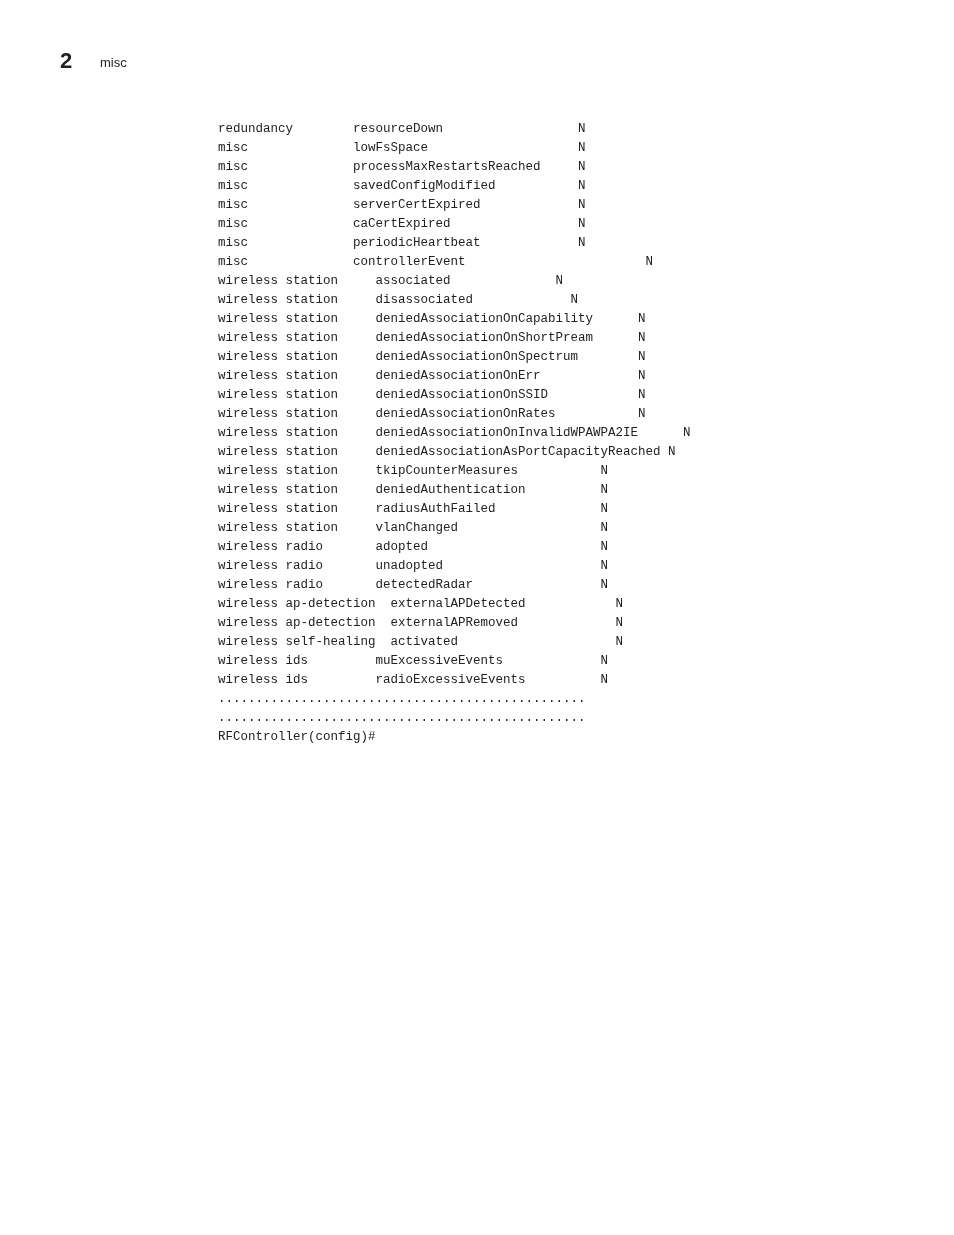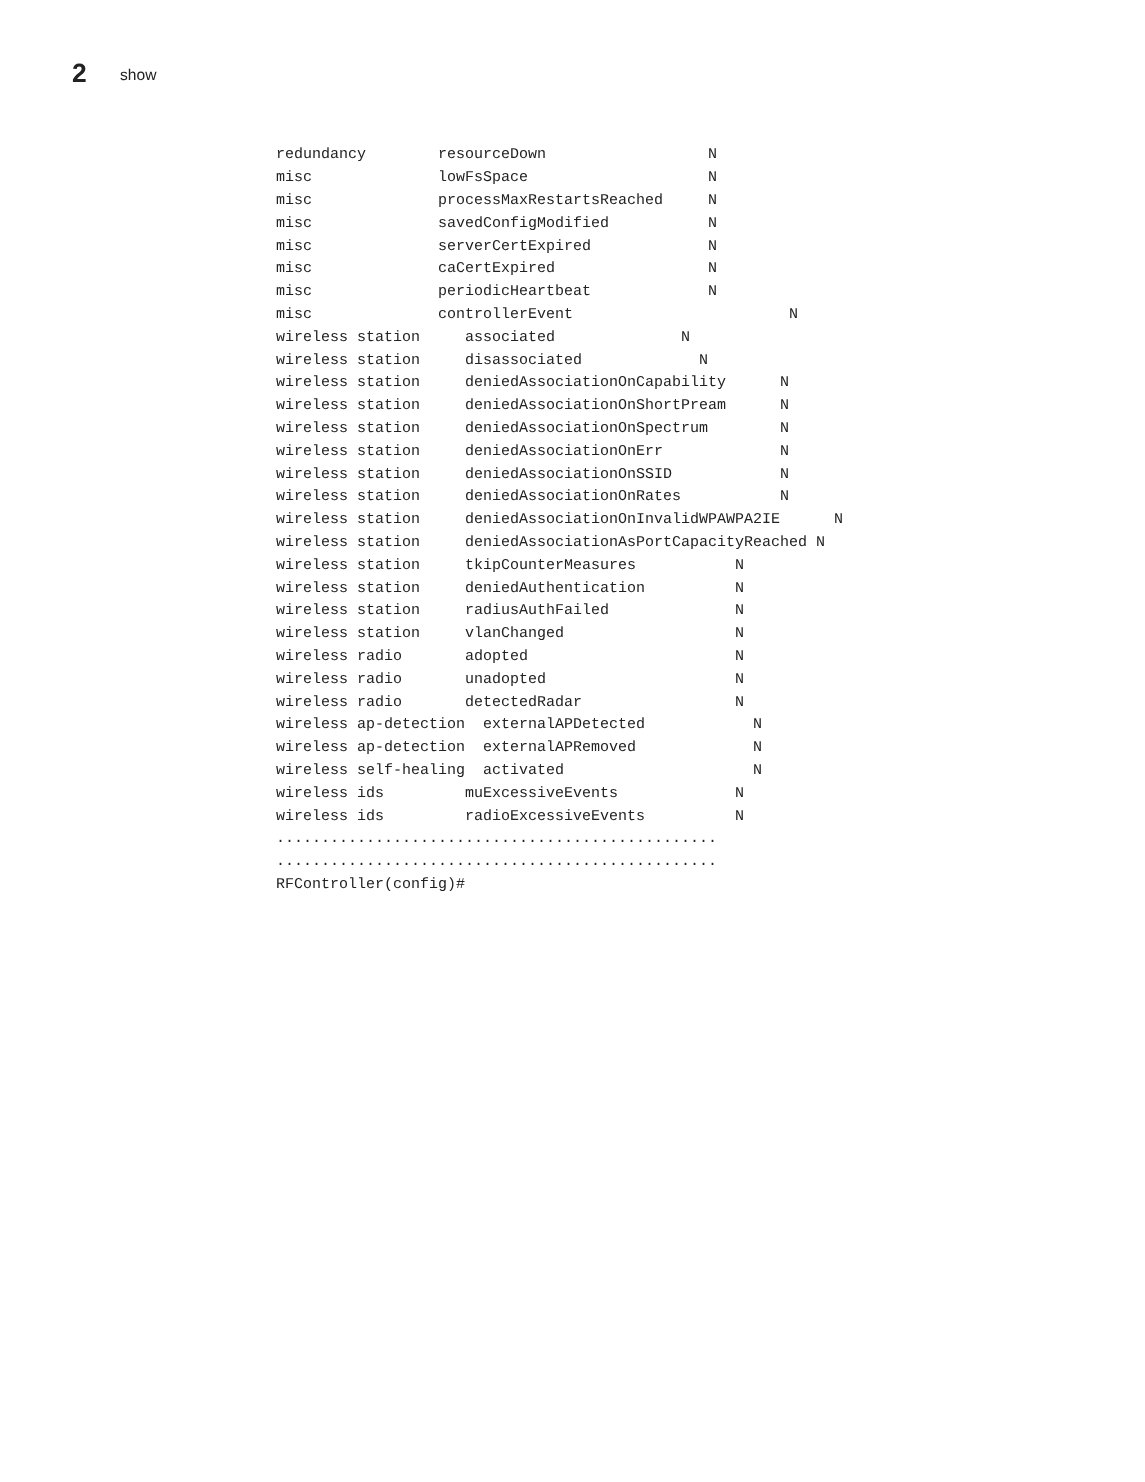--- a/index.html
+++ b/index.html
@@ -29,33 +29,33 @@
       position: absolute;
       top: 55px;
       left: 100px;
       font-size: 13px;
       color: #222;
       font-family: Arial, sans-serif;
     }
     .code-block {
       position: absolute;
       top: 120px;
-      left: 230px;
+      left: 218px;
       font-family: 'Courier New', Courier, monospace;
       font-size: 12.5px;
       line-height: 1.52;
       color: #222;
       white-space: pre;
     }
   </style>
 </head>
 <body>
 
 <div class="page-number">2</div>
-<div class="show-label">show</div>
+<div class="show-label">misc</div>
 <div class="code-block">redundancy        resourceDown                  N
 misc              lowFsSpace                    N
 misc              processMaxRestartsReached     N
 misc              savedConfigModified           N
 misc              serverCertExpired             N
 misc              caCertExpired                 N
 misc              periodicHeartbeat             N
 misc              controllerEvent                        N
 wireless station     associated              N
 wireless station     disassociated             N

